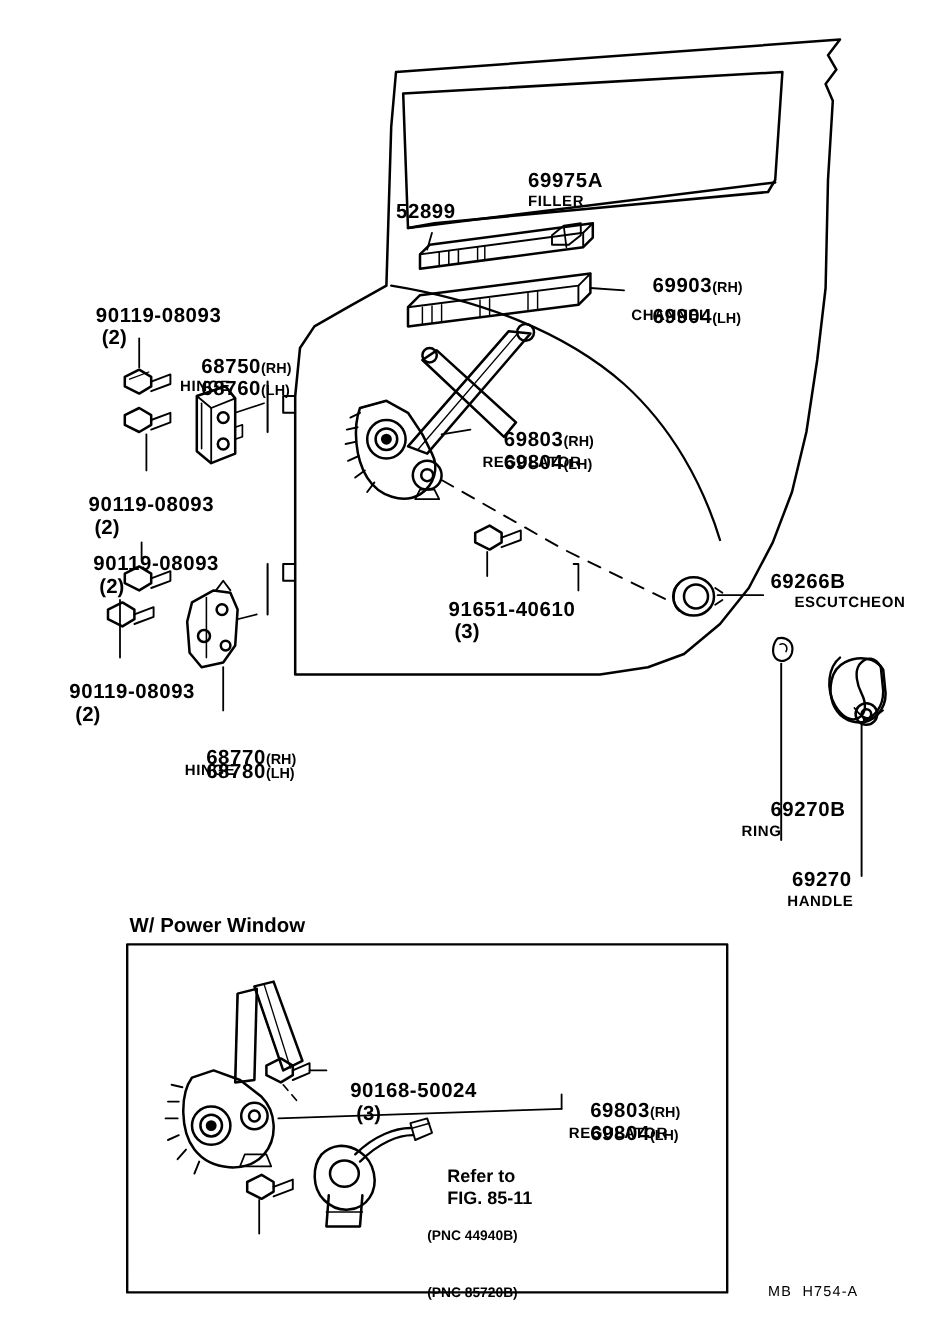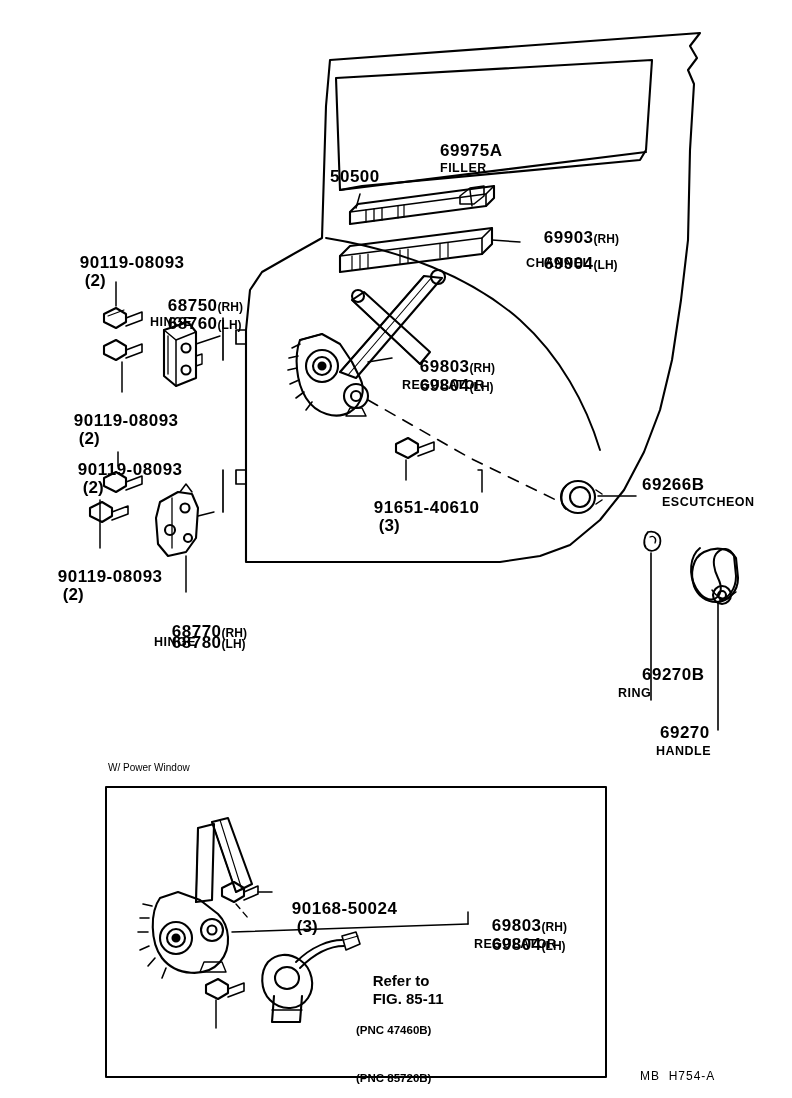--- a/index.html
+++ b/index.html
@@ -5,21 +5,21 @@
   html,body{margin:0;padding:0;background:#ffffff;}
   body{width:792px;height:1098px;position:relative;overflow:hidden;
        font-family:"Liberation Sans",sans-serif;color:#000;}
   #sheet{position:absolute;left:0;top:0;width:792px;height:1098px;}
   svg.art{position:absolute;left:0;top:0;width:792px;height:1098px;}
   .lbl{position:absolute;white-space:pre;line-height:1.05;}
   .pn{font-size:17px;font-weight:bold;letter-spacing:.5px;}
   .sfx{font-size:12px;font-weight:bold;letter-spacing:0;}
   .nm{font-size:12.5px;font-weight:bold;letter-spacing:.5px;}
   .qty{font-size:17px;font-weight:bold;}
-  .box-title{font-size:10px;font-weight:normal;}
+  .box-title{font-size:17px;font-weight:bold;}
   .refer{font-size:15px;font-weight:bold;line-height:1.15;}
   .refer small{font-size:11.5px;font-weight:bold;}
   .footer{font-size:12px;font-weight:normal;letter-spacing:1px;}
   .row{display:inline-block;}
 </style>
 </head>
 <body>
 
 <div id="sheet">
 
@@ -192,21 +192,21 @@
       <path d="M468 924 L468 912" stroke-width="1.5"></path>
 
       <path d="M392 358 L368 362" stroke-width="1.5"></path>
       <path d="M472 206 L470 190" stroke-width="1.5"></path>
       <path d="M520 242 L492 240" stroke-width="1.5"></path>
       <path d="M360 194 L356 208" stroke-width="1.5"></path>
       <path d="M636 496 L598 496" stroke-width="1.5"></path>
     </g>
   </svg>
 
-  <div class="lbl pn" style="left:330px;top:168px;">50500</div>
+  <div class="lbl pn" style="left:330px;top:168px;">52899</div>
 
   <div class="lbl pn" style="left:440px;top:142px;">69975A</div>
   <div class="lbl nm" style="left:440px;top:162px;">FILLER</div>
 
   <div class="lbl" style="left:526px;top:212px;">
     <span class="pn row">69903</span><span class="sfx row">(RH)</span>
   </div>
   <div class="lbl" style="left:526px;top:238px;">
     <span class="pn row">69904</span><span class="sfx row">(LH)</span>
   </div>
@@ -281,20 +281,20 @@
     <span class="pn row">69803</span><span class="sfx row">(RH)</span>
   </div>
   <div class="lbl" style="left:474px;top:919px;">
     <span class="pn row">69804</span><span class="sfx row">(LH)</span>
   </div>
   <div class="lbl nm" style="left:474px;top:938px;">REGULATOR</div>
 
   <div class="lbl refer" style="left:356px;top:955px;">
     <span>Refer to</span>
     <span>FIG. 85-11</span>
-    <small style="display:block">(PNC 47460B)</small>
+    <small style="display:block">(PNC 44940B)</small>
     <small style="display:block">(PNC 85720B)</small>
   </div>
 
 
   <div class="lbl footer" style="left:640px;top:1070px;">MB  H754-A</div>
 
 </div>
 
 </body></html>

